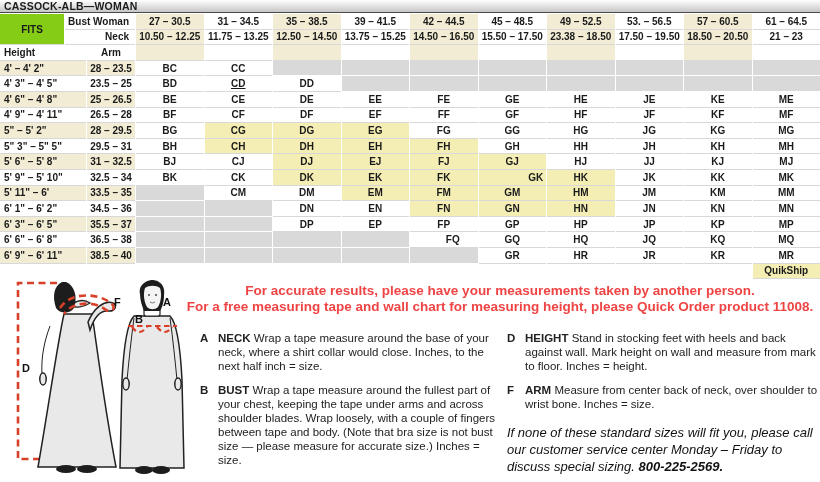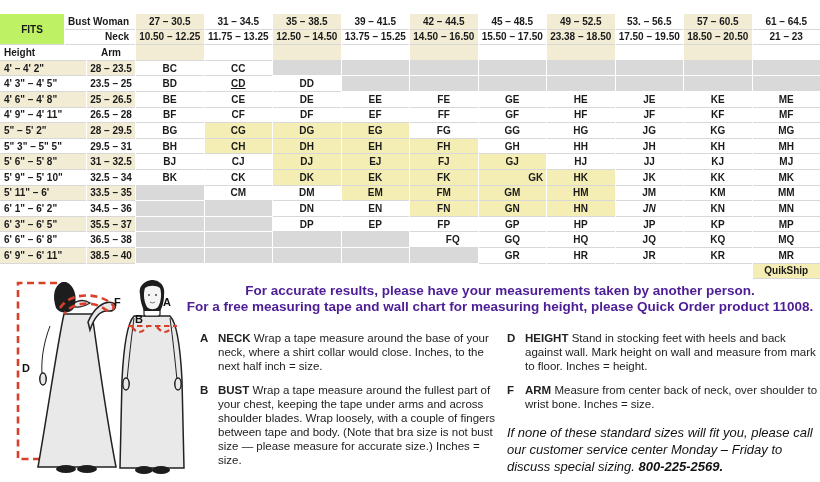--- a/index.html
+++ b/index.html
@@ -16,27 +16,27 @@
     font-size:10.5px;font-weight:bold;letter-spacing:.2px;}
   #size-grid{position:absolute;top:14px;left:0;width:820px;display:grid;
     grid-template-columns:64px 21px 48px repeat(10,1fr);
     grid-template-rows:repeat(17,15.6px);column-gap:1px;background:#fff;box-sizing:border-box;}
   .cell{background:#fff;display:flex;align-items:center;justify-content:center;
     font-size:10px;font-weight:bold;color:#1a1a1a;border-bottom:1px solid #d8d8d8;
     box-sizing:border-box;white-space:nowrap;overflow:hidden;}
   .beige{background:var(--beige);}
   .gray{background:var(--gray);border-bottom-color:#fff;}
   .quik{background:var(--quik);}
-  .fits{background:#bef264;text-align:right;}
+  .fits{background:#84cc16;text-align:right;}
   .hcell{justify-content:flex-start;padding-left:4px;}
   .rlabel{justify-content:flex-end;padding-right:6px;}
 
   
   #intro{position:absolute;top:283px;left:185px;width:630px;text-align:center;
-    font-size:13.5px;font-weight:600;line-height:16px;color:#4c1d95;}
+    font-size:13.5px;font-weight:600;line-height:16px;color:#ef4444;}
   .instr-col{position:absolute;top:331px;}
   #col-left{left:200px;width:302px;}
   #col-right{left:507px;width:312px;}
   .instr{position:relative;padding-left:18px;font-size:11.5px;line-height:14px;
     color:#222;margin:0 0 10px 0;}
   .instr .letter{position:absolute;left:0;top:0;font-weight:bold;}
   .instr .term{font-weight:bold;}
   #special-note{margin-top:13px;font-style:italic;font-size:13px;line-height:17px;color:#111;}
   #special-note .phone{font-weight:bold;}
 
@@ -47,20 +47,21 @@
   .lbl{font-family:"Liberation Sans",sans-serif;font-weight:bold;font-size:11px;fill:#111;}
   .gown{fill:#e9e9e9;stroke:#222;stroke-width:1.5;}
   .seam{fill:none;stroke:#222;stroke-width:1;}
   .darkpart{fill:#1d1d1d;}
 </style>
 </head>
 <body>
 
 <div id="page">
 
+  <div id="title-bar">CASSOCK-ALB—WOMAN</div>
 
   <div id="size-grid">
 
     <div class="cell fits" style="grid-column:1/2;grid-row:1/3">FITS</div>
     <div class="cell rlabel" style="grid-column:2/4;grid-row:1">Bust Woman</div>
     <div class="cell beige" style="grid-column:4;grid-row:1">27 – 30.5</div>
     <div class="cell" style="grid-column:5;grid-row:1">31 – 34.5</div>
     <div class="cell beige" style="grid-column:6;grid-row:1">35 – 38.5</div>
     <div class="cell" style="grid-column:7;grid-row:1">39 – 41.5</div>
     <div class="cell beige" style="grid-column:8;grid-row:1">42 – 44.5</div>
@@ -206,21 +207,21 @@
       <div class="cell" style="grid-area: 12 / 13;">MM</div>
       <div class="cell hcell" style="grid-area: 13 / 1 / auto / 3;">6' 1" – 6' 2"</div>
       <div class="cell" style="grid-area: 13 / 3; text-align: center;">34.5 – 36</div>
       <div class="cell gray" style="grid-area: 13 / 4;"></div>
       <div class="cell gray" style="grid-area: 13 / 5;"></div>
       <div class="cell" style="grid-area: 13 / 6;">DN</div>
       <div class="cell" style="grid-area: 13 / 7;">EN</div>
       <div class="cell quik" style="grid-area: 13 / 8;">FN</div>
       <div class="cell quik" style="grid-area: 13 / 9;">GN</div>
       <div class="cell quik" style="grid-area: 13 / 10;">HN</div>
-      <div class="cell" style="grid-area: 13 / 11; font-style: italic;">JN</div>
+      <div class="cell" style="grid-area: 13 / 11;">JN</div>
       <div class="cell" style="grid-area: 13 / 12;">KN</div>
       <div class="cell" style="grid-area: 13 / 13;">MN</div>
       <div class="cell hcell beige" style="grid-area: 14 / 1 / auto / 3;">6' 3" – 6' 5"</div>
       <div class="cell beige" style="grid-area: 14 / 3;">35.5 – 37</div>
       <div class="cell gray" style="grid-area: 14 / 4;"></div>
       <div class="cell gray" style="grid-area: 14 / 5;"></div>
       <div class="cell" style="grid-area: 14 / 6;">DP</div>
       <div class="cell" style="grid-area: 14 / 7;">EP</div>
       <div class="cell" style="grid-area: 14 / 8;">FP</div>
       <div class="cell" style="grid-area: 14 / 9;">GP</div>

